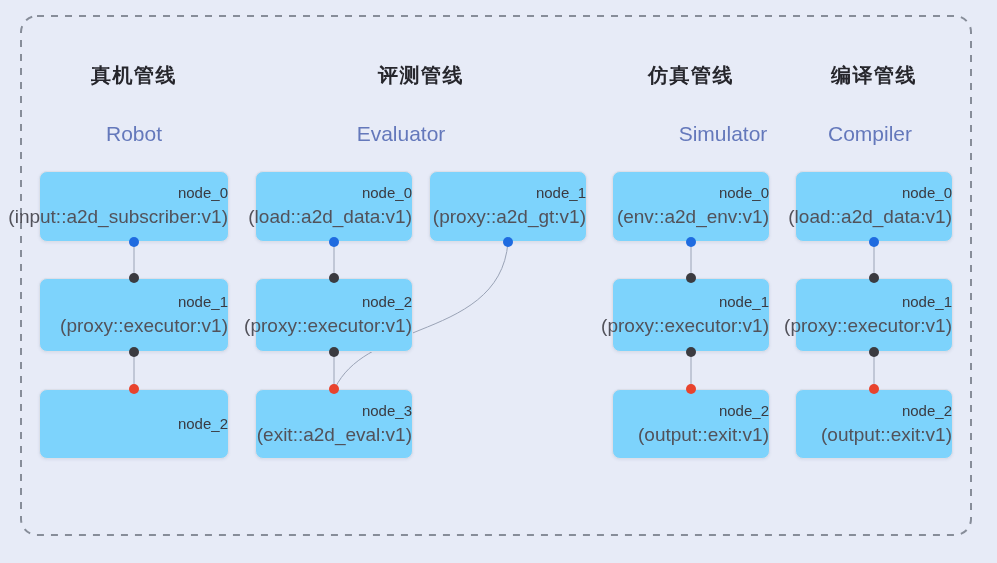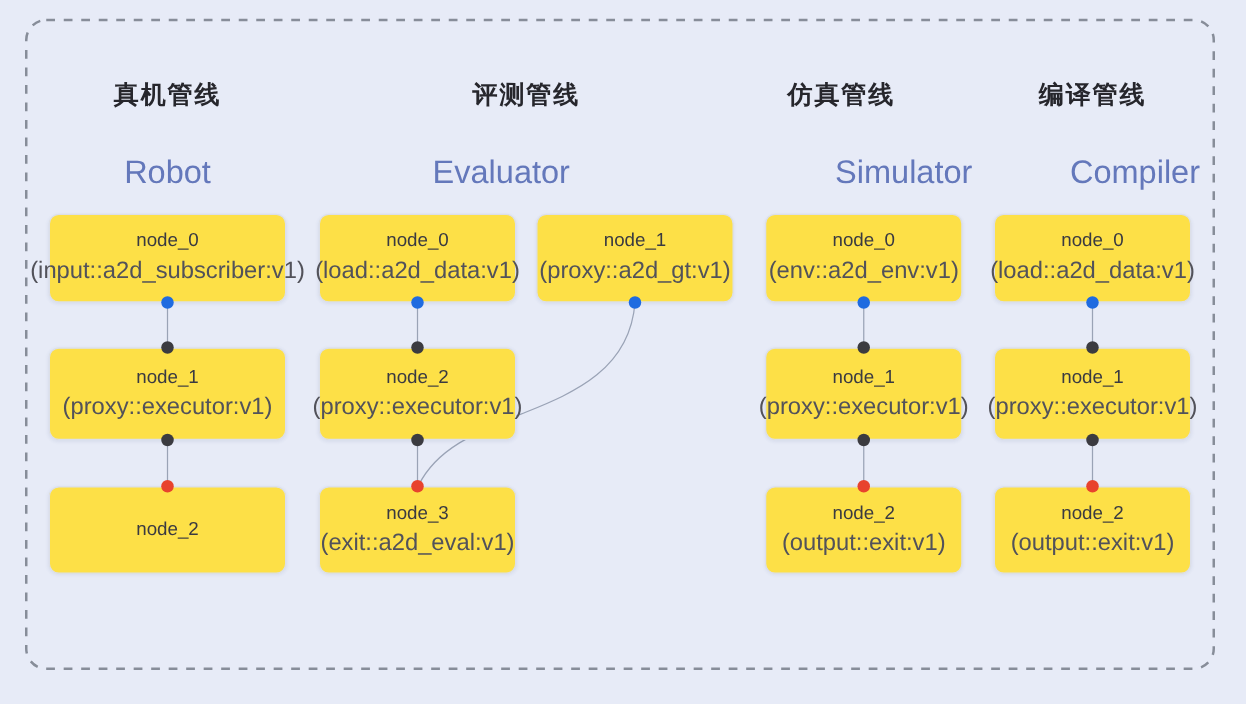--- a/index.html
+++ b/index.html
@@ -11,28 +11,28 @@
   }
   .edges { position:absolute; left:0; top:0; width:997px; height:563px; }
 
   .hdr-zh {
     position:absolute; top:62px; transform:translateX(-50%);
     font-size:20px; font-weight:700; color:#26262c; letter-spacing:1.5px;
     white-space:nowrap;
   }
   .hdr-en {
     position:absolute; top:122px; transform:translateX(-50%);
-    font-size:26px; font-weight:400; color:#6478bb; white-space:nowrap;
+    font-size:21px; font-weight:400; color:#6478bb; white-space:nowrap;
   }
 
   .node {
     position:absolute; box-sizing:border-box;
-    background:#fde047; border:1px solid #dcdfe8; border-radius:8px;
+    background:#7dd3fc; border:1px solid #dcdfe8; border-radius:8px;
     box-shadow:0 1px 3px rgba(40,60,110,0.08);
-    display:flex; flex-direction:column; align-items:center; justify-content:center;
+    display:flex; flex-direction:column; align-items:flex-end; justify-content:center;
     gap:4px; text-align:center;
   }
   .node .nm { font-size:15px; color:#3a3a41; line-height:1.2; }
   .node .tp { font-size:19px; color:#52525a; line-height:1.2; }
 
   
   .col-robot { left:39px;  width:190px; }
   .col-evalA { left:255px; width:158px; }
   .col-evalB { left:429px; width:158px; }
   .col-sim   { left:612px; width:158px; }
@@ -68,24 +68,24 @@
     <line x1="691" y1="352" x2="691" y2="389" stroke="#9aa3b6" stroke-width="1"></line>
 
     <line x1="874" y1="242" x2="874" y2="278" stroke="#9aa3b6" stroke-width="1"></line>
     <line x1="874" y1="352" x2="874" y2="389" stroke="#9aa3b6" stroke-width="1"></line>
   </svg>
 
   <div class="hdr-zh" style="left:134px">真机管线</div>
   <div class="hdr-en" style="left:134px">Robot</div>
   <div class="hdr-zh" style="left:421px">评测管线</div>
   <div class="hdr-en" style="left:401px">Evaluator</div>
-  <div class="hdr-zh" style="left:673px">仿真管线</div>
+  <div class="hdr-zh" style="left:691px">仿真管线</div>
   <div class="hdr-en" style="left:723px">Simulator</div>
   <div class="hdr-zh" style="left:874px">编译管线</div>
-  <div class="hdr-en" style="left:908px">Compiler</div>
+  <div class="hdr-en" style="left:870px">Compiler</div>
 
   <div class="node col-robot row1">
     <div class="nm">node_0</div>
     <div class="tp">(input::a2d_subscriber:v1)</div>
   </div>
   <div class="node col-robot row2">
     <div class="nm">node_1</div>
     <div class="tp">(proxy::executor:v1)</div>
   </div>
   <div class="node col-robot row3">

